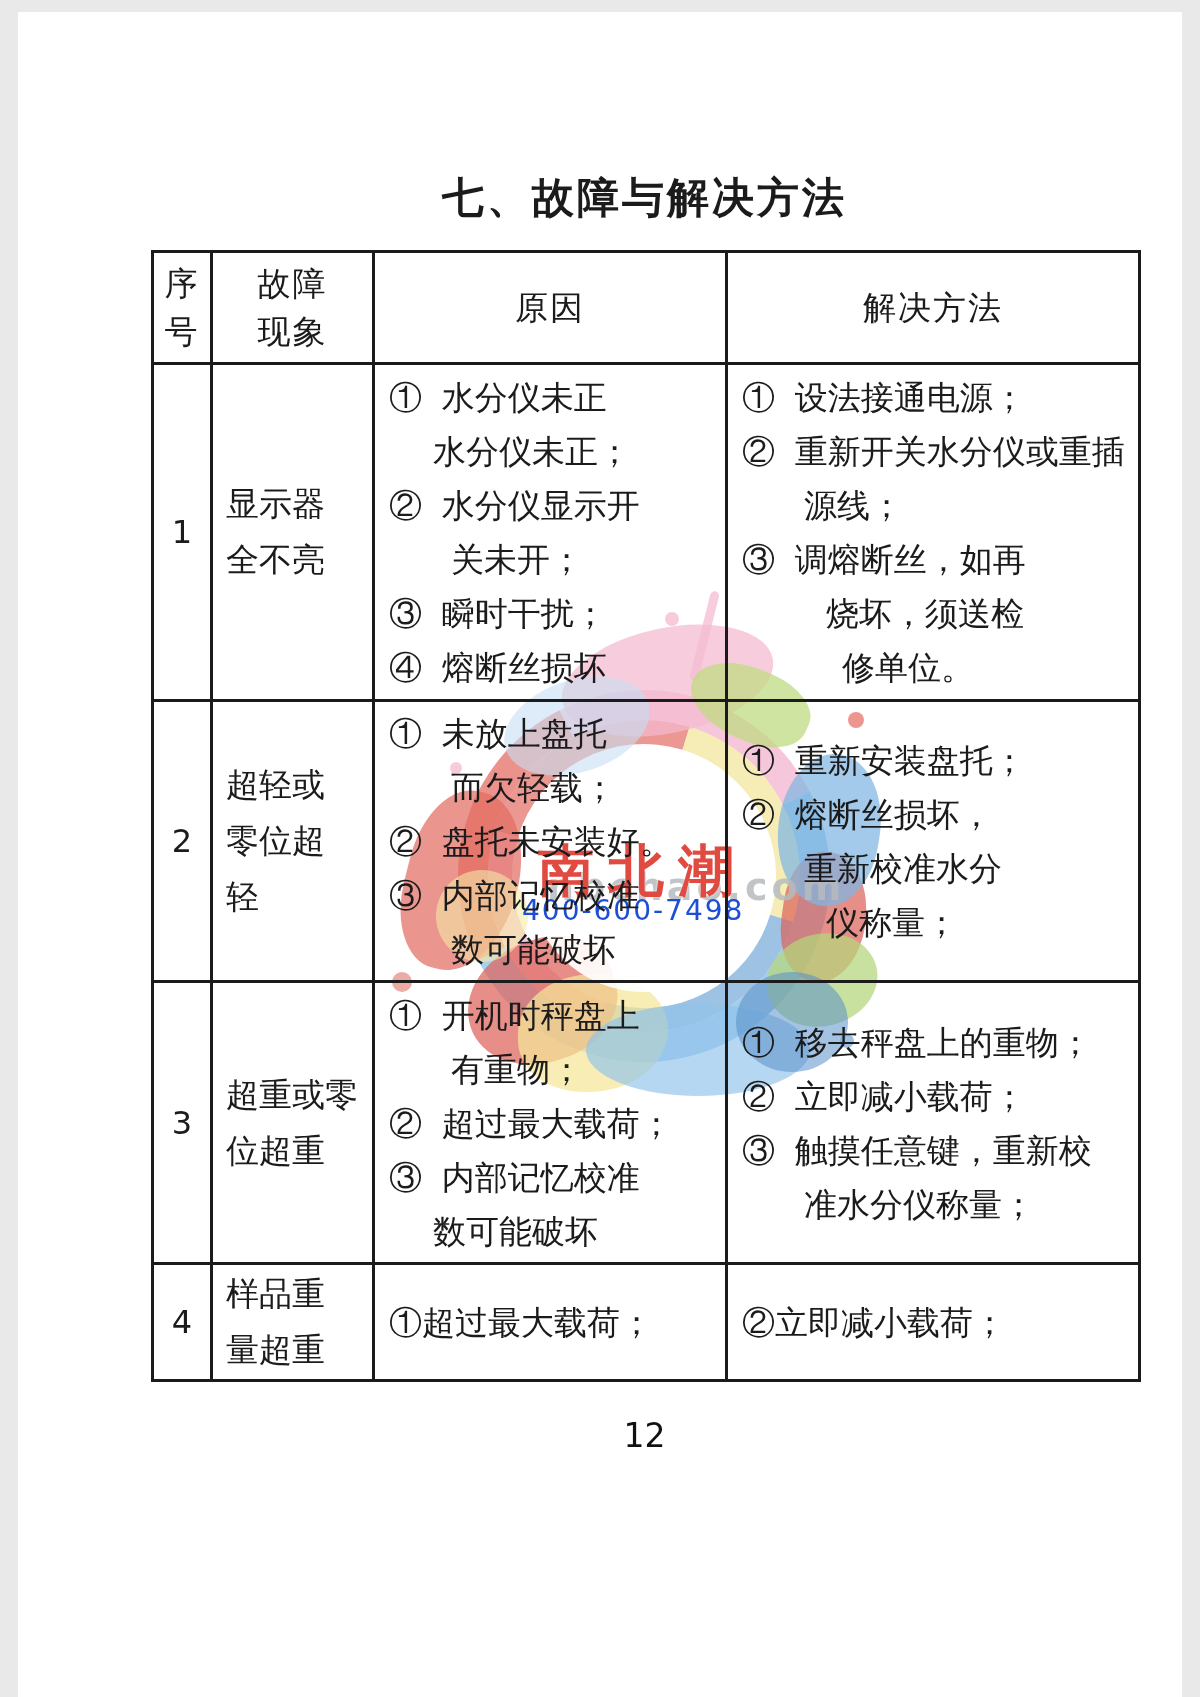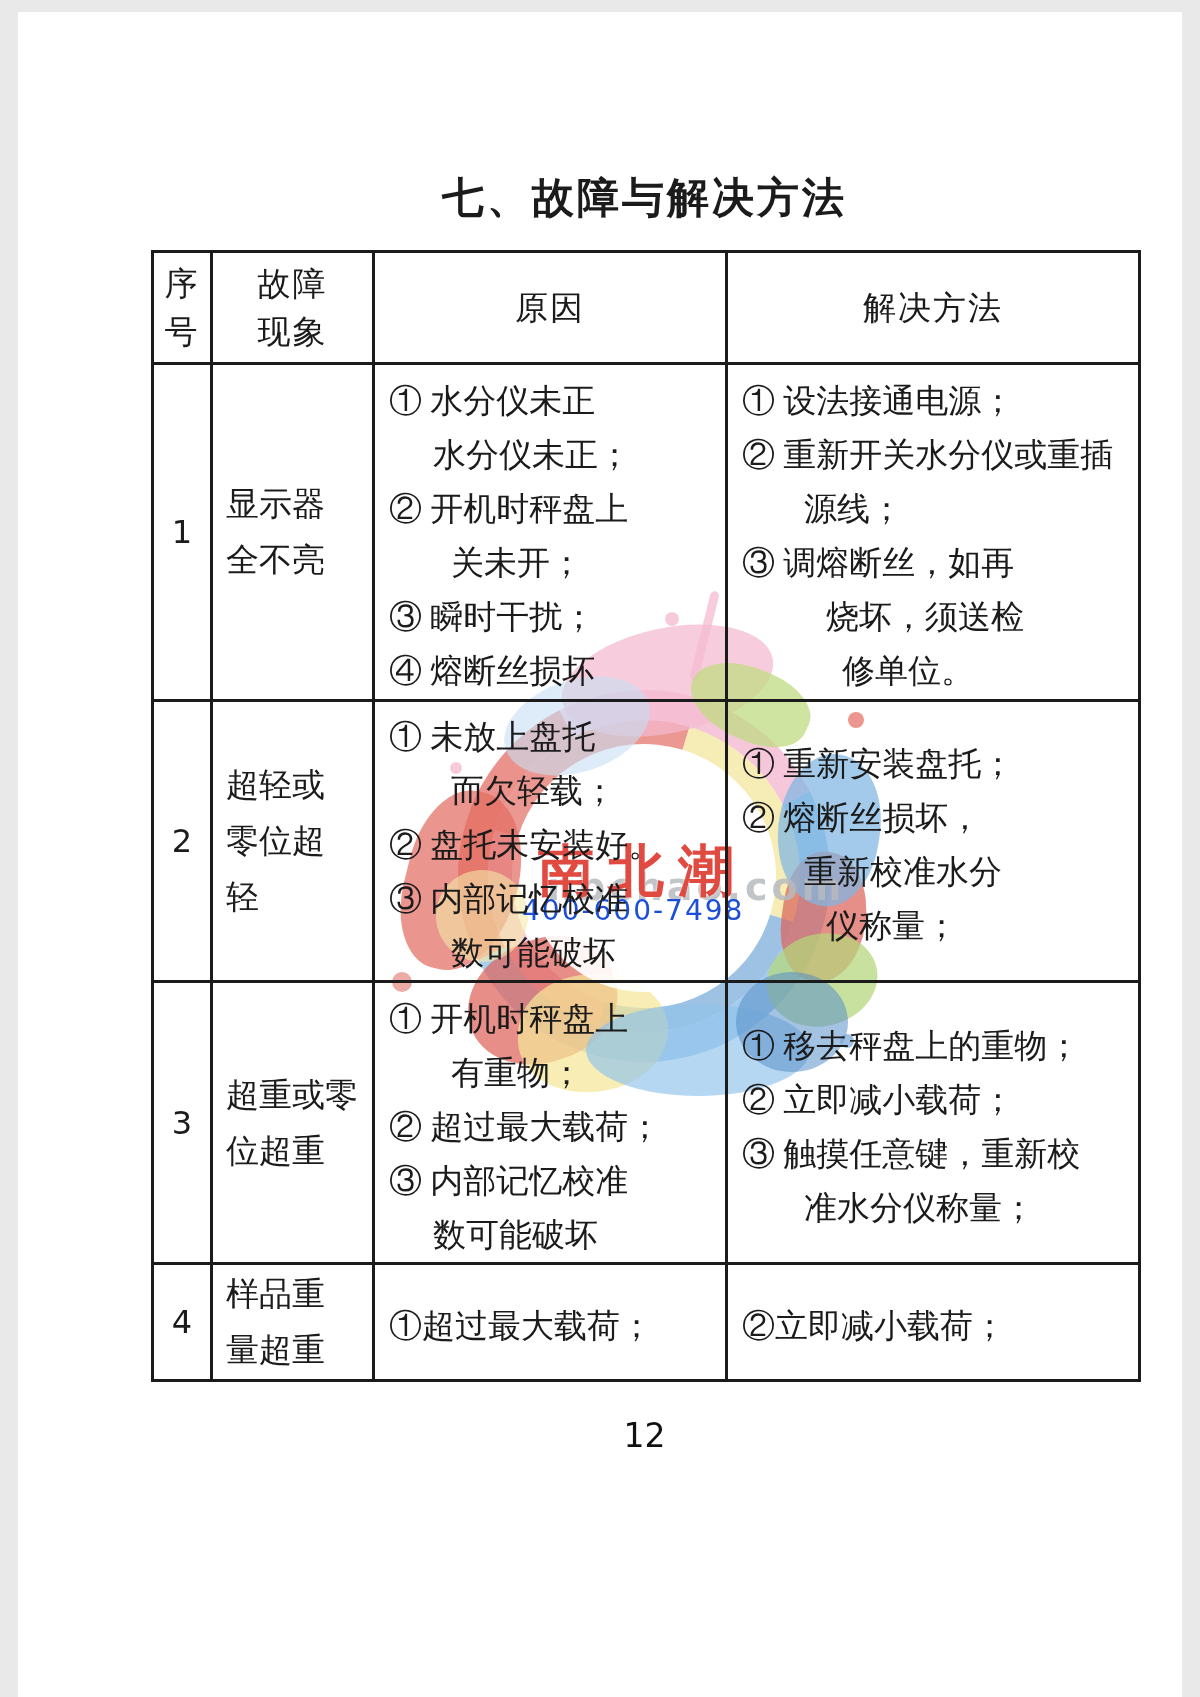--- a/index.html
+++ b/index.html
@@ -63,21 +63,21 @@
     border-collapse:collapse;table-layout:fixed;
     font-size:33px;background:transparent;
   }
   table.fault th,table.fault td{border:3px solid #1b1b1b;vertical-align:middle;}
   th{font-weight:400;white-space:pre-line;line-height:48px;text-align:center;letter-spacing:2px;}
   td.c-num{
     text-align:center;font-family:"DejaVu Sans","Liberation Sans",sans-serif;
     font-size:32px;
   }
   td.c-phen{white-space:pre-line;line-height:56px;padding-left:13px;text-align:left;}
-  td.c-cause,td.c-sol{vertical-align:top;padding:8px 6px 0 14px;line-height:54px;}
+  td.c-cause,td.c-sol{vertical-align:top;padding:8px 6px 0 14px;line-height:54px;font-family:Liberation Mono, monospace;}
   .ln{white-space:nowrap;}
   .i1{padding-left:44px;}
   .i2{padding-left:62px;}
   .i3{padding-left:84px;}
   .i4{padding-left:100px;}
   
   .page-num{
     position:absolute;left:133px;top:1404px;width:987px;z-index:1;
     text-align:center;font-family:"DejaVu Sans","Liberation Sans",sans-serif;
     font-size:33px;color:#111;
@@ -135,21 +135,21 @@
       </tr>
     </thead>
     <tbody id="table-body">
   <tr style="height: 337px;">
     <td class="c-num">1</td>
     <td class="c-phen">显示器
 全不亮</td>
     <td class="c-cause">
             <div class="ln i0">① 水分仪未正</div>
             <div class="ln i1">水分仪未正；</div>
-            <div class="ln i0">② 开机时秤盘上</div>
+            <div class="ln i0">② 水分仪显示开</div>
             <div class="ln i2">关未开；</div>
             <div class="ln i0">③ 瞬时干扰；</div>
             <div class="ln i0">④ 熔断丝损坏</div>
           </td>
     <td class="c-sol">
             <div class="ln i0">① 设法接通电源；</div>
             <div class="ln i0">② 重新开关水分仪或重插</div>
             <div class="ln i2">源线；</div>
             <div class="ln i0">③ 调熔断丝，如再</div>
             <div class="ln i3">烧坏，须送检</div>

